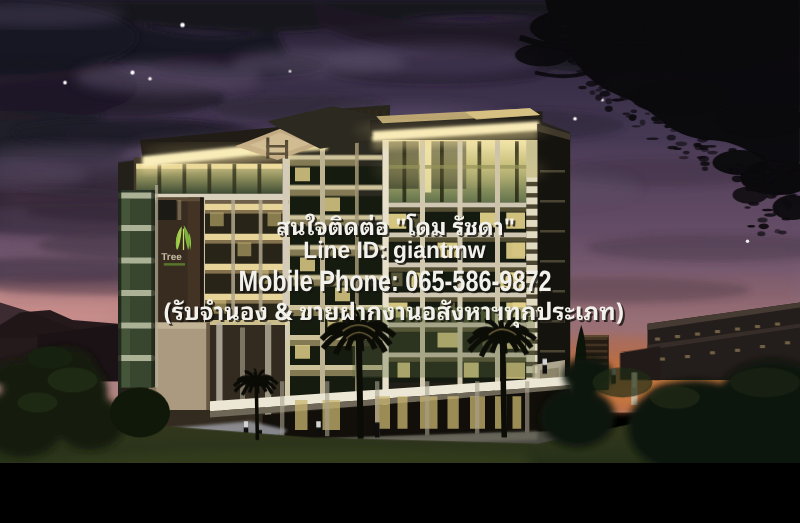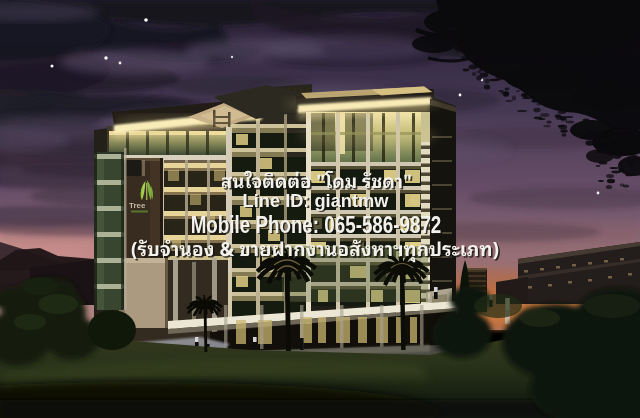--- a/index.html
+++ b/index.html
@@ -1,14 +1,14 @@
 <!DOCTYPE html>
 <html><head><meta charset="utf-8"><style>
 html,body{margin:0;padding:0;background:#000;}
-#stage{position:relative;width:640px;height:418px;overflow:hidden;font-family:"Liberation Sans",sans-serif;}
+#stage{position:relative;width:640px;height:370px;overflow:hidden;font-family:"Liberation Sans",sans-serif;}
 </style></head><body>
 <div id="stage">
 <svg width="640" height="418" viewBox="0 0 640 418" xmlns="http://www.w3.org/2000/svg">
 <defs>
 <linearGradient id="sky" x1="0" y1="0" x2="0" y2="1">
  <stop offset="0" stop-color="#282034"></stop>
  <stop offset="0.32" stop-color="#443853"></stop>
  <stop offset="0.56" stop-color="#644e68"></stop>
  <stop offset="0.74" stop-color="#8d6c7c"></stop>
  <stop offset="0.87" stop-color="#a87e84"></stop>

